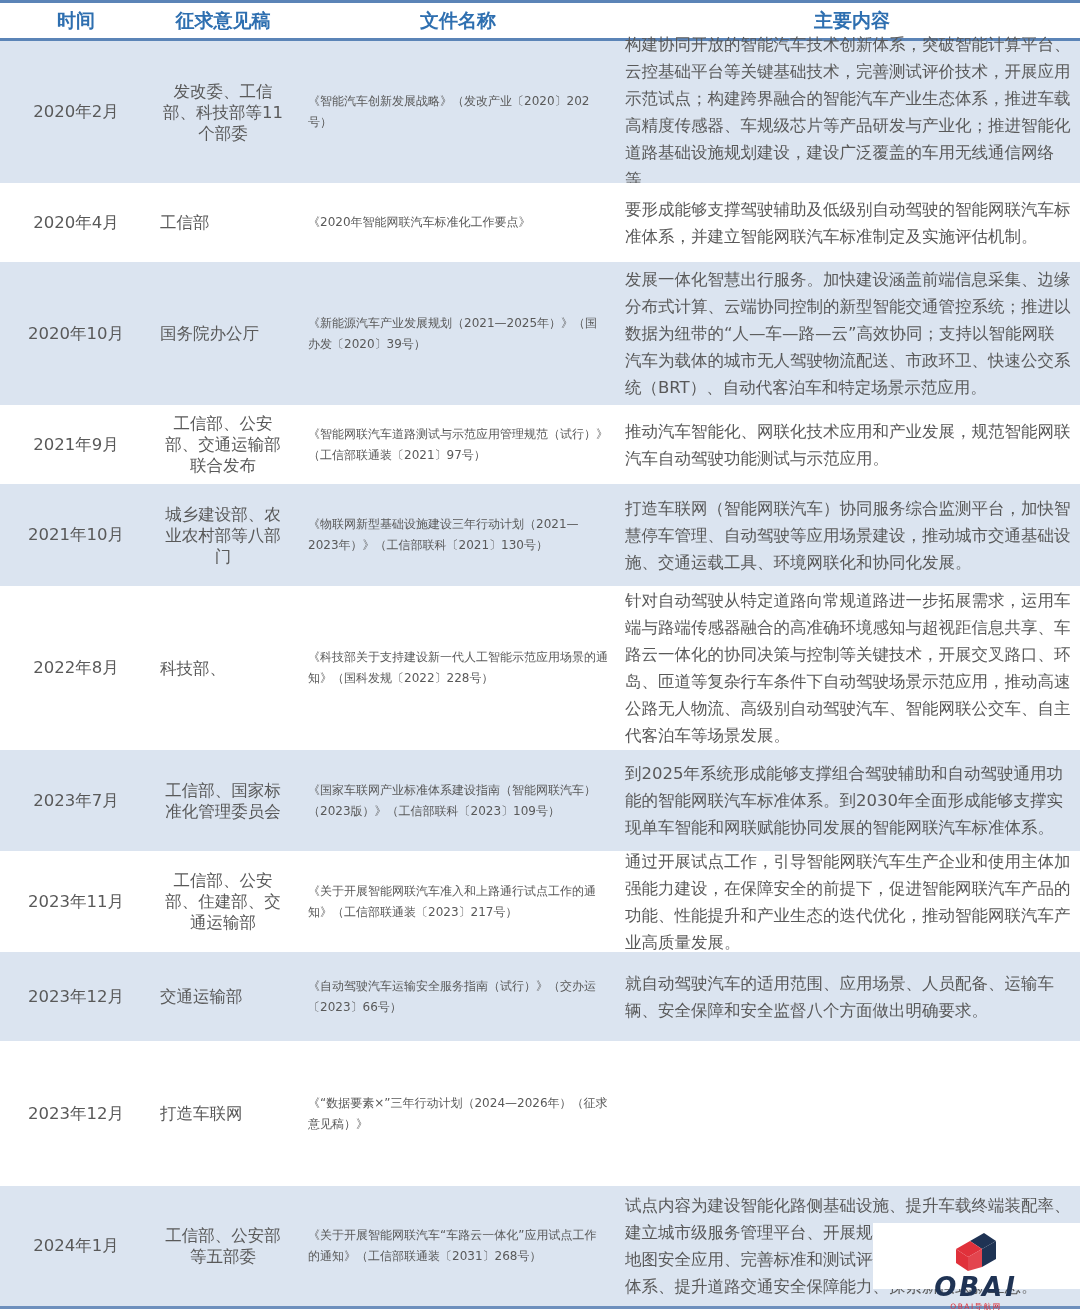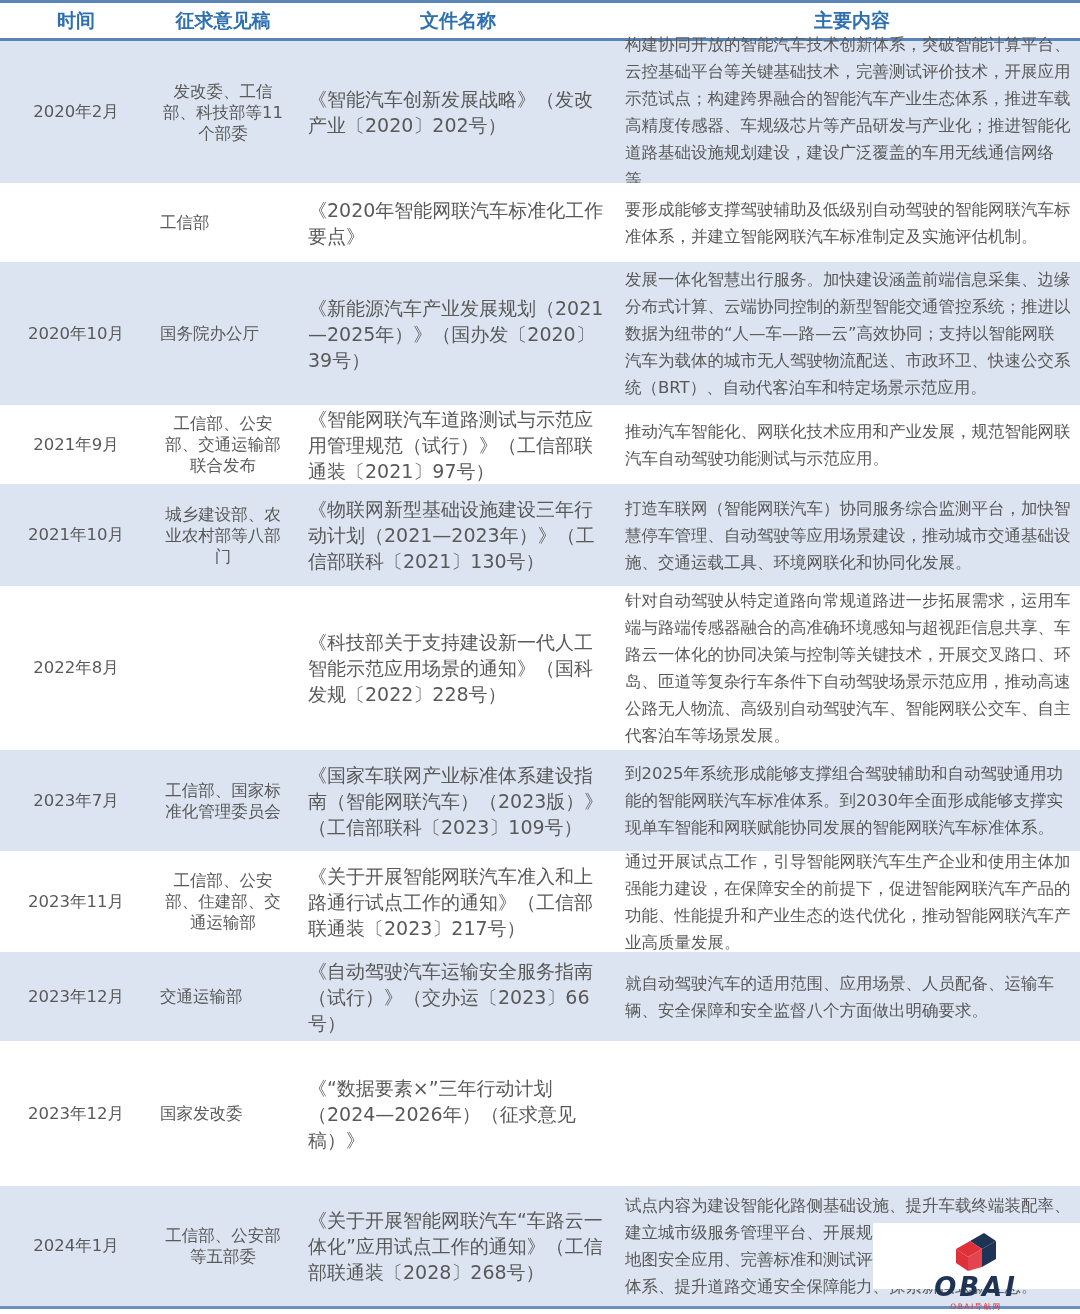--- a/index.html
+++ b/index.html
@@ -10,21 +10,21 @@
   .header { position: absolute; left: 0; top: 3px; width: 1080px; height: 35px; background: #ffffff; }
   .header-rule { position: absolute; left: 0; top: 38px; width: 1080px; height: 3px; background: #5b84b7; }
   .hcell { position: absolute; top: 0; height: 35px; line-height: 35px; text-align: center;
            font-weight: bold; font-size: 19px; color: #2e6fb0; }
   .row { position: absolute; left: 0; width: 1080px; }
   .row.blue { background: #dbe4f0; }
   .row.white { background: #ffffff; }
   .cell { position: absolute; top: 0; bottom: 0; display: flex; align-items: center; }
   .c-date { left: 0; width: 152px; justify-content: center; text-align: right; font-size: 16.5px; }
   .c-dept { left: 160px; width: 126px; justify-content: flex-start; text-align: center; font-size: 16.5px; line-height: 21px; }
-  .c-doc { left: 308px; width: 300px; font-size: 19px; line-height: 26px; }
+  .c-doc { left: 308px; width: 300px; font-size: 12px; line-height: 21px; }
   .c-content { left: 601px; width: 446px; font-size: 16.5px; line-height: 27px; margin-left: 24px; }
   .cell span { display: block; }
   .bottom-rule { position: absolute; left: 0; top: 1306px; width: 1080px; height: 3px; background: #6d8fbd; }
   .logo { position: absolute; left: 873px; top: 1223px; width: 207px; height: 66px; background: #ffffff; }
   .logo svg { position: absolute; left: 0; top: 0; }
 </style>
 </head>
 <body>
 
 <div class="table">
@@ -46,20 +46,23 @@
       </div>
     <div class="cell c-doc">
         <span>《智能汽车创新发展战略》（发改产业〔2020〕202号）</span>
       </div>
     <div class="cell c-content">
         <span>构建协同开放的智能汽车技术创新体系，突破智能计算平台、云控基础平台等关键基础技术，完善测试评价技术，开展应用示范试点；构建跨界融合的智能汽车产业生态体系，推进车载高精度传感器、车规级芯片等产品研发与产业化；推进智能化道路基础设施规划建设，建设广泛覆盖的车用无线通信网络等。</span>
       </div>
   </div>
 
   <div class="row white" style="top:183px;height:79px;">
+    <div class="cell c-date">
+        <span>2020年4月</span>
+      </div>
     <div class="cell c-dept">
         <span>工信部</span>
       </div>
     <div class="cell c-doc">
         <span>《2020年智能网联汽车标准化工作要点》</span>
       </div>
     <div class="cell c-content">
         <span>要形成能够支撑驾驶辅助及低级别自动驾驶的智能网联汽车标准体系，并建立智能网联汽车标准制定及实施评估机制。</span>
       </div>
   </div>
@@ -106,20 +109,23 @@
       </div>
     <div class="cell c-content">
         <span>打造车联网（智能网联汽车）协同服务综合监测平台，加快智慧停车管理、自动驾驶等应用场景建设，推动城市交通基础设施、交通运载工具、环境网联化和协同化发展。</span>
       </div>
   </div>
 
   <div class="row white" style="top:586px;height:164px;">
     <div class="cell c-date">
         <span>2022年8月</span>
       </div>
+    <div class="cell c-dept">
+        <span>科技部、</span>
+      </div>
     <div class="cell c-doc">
         <span>《科技部关于支持建设新一代人工智能示范应用场景的通知》（国科发规〔2022〕228号）</span>
       </div>
     <div class="cell c-content">
         <span>针对自动驾驶从特定道路向常规道路进一步拓展需求，运用车端与路端传感器融合的高准确环境感知与超视距信息共享、车路云一体化的协同决策与控制等关键技术，开展交叉路口、环岛、匝道等复杂行车条件下自动驾驶场景示范应用，推动高速公路无人物流、高级别自动驾驶汽车、智能网联公交车、自主代客泊车等场景发展。</span>
       </div>
   </div>
 
   <div class="row blue" style="top:750px;height:101px;">
     <div class="cell c-date">
@@ -164,36 +170,36 @@
     <div class="cell c-content">
         <span>就自动驾驶汽车的适用范围、应用场景、人员配备、运输车辆、安全保障和安全监督八个方面做出明确要求。</span>
       </div>
   </div>
 
   <div class="row white" style="top:1041px;height:145px;">
     <div class="cell c-date">
         <span>2023年12月</span>
       </div>
     <div class="cell c-dept">
-        <span>国家发改委</span>
+        <span>打造车联网</span>
       </div>
     <div class="cell c-doc">
         <span>《“数据要素×”三年行动计划（2024—2026年）（征求意见稿）》</span>
       </div>
   </div>
 
   <div class="row blue" style="top:1186px;height:120px;">
     <div class="cell c-date">
         <span>2024年1月</span>
       </div>
     <div class="cell c-dept">
         <span>工信部、公安部等五部委</span>
       </div>
     <div class="cell c-doc">
-        <span>《关于开展智能网联汽车“车路云一体化”应用试点工作的通知》（工信部联通装〔2028〕268号）</span>
+        <span>《关于开展智能网联汽车“车路云一体化”应用试点工作的通知》（工信部联通装〔2031〕268号）</span>
       </div>
     <div class="cell c-content">
         <span>试点内容为建设智能化路侧基础设施、提升车载终端装配率、建立城市级服务管理平台、开展规模化示范应用、探索高精度地图安全应用、完善标准和测试评价体系、建设跨域身份互认体系、提升道路交通安全保障能力、探索新模式新业态。</span>
       </div>
   </div>
 
   <div class="bottom-rule"></div>
 </div>
 
 <div class="logo">

